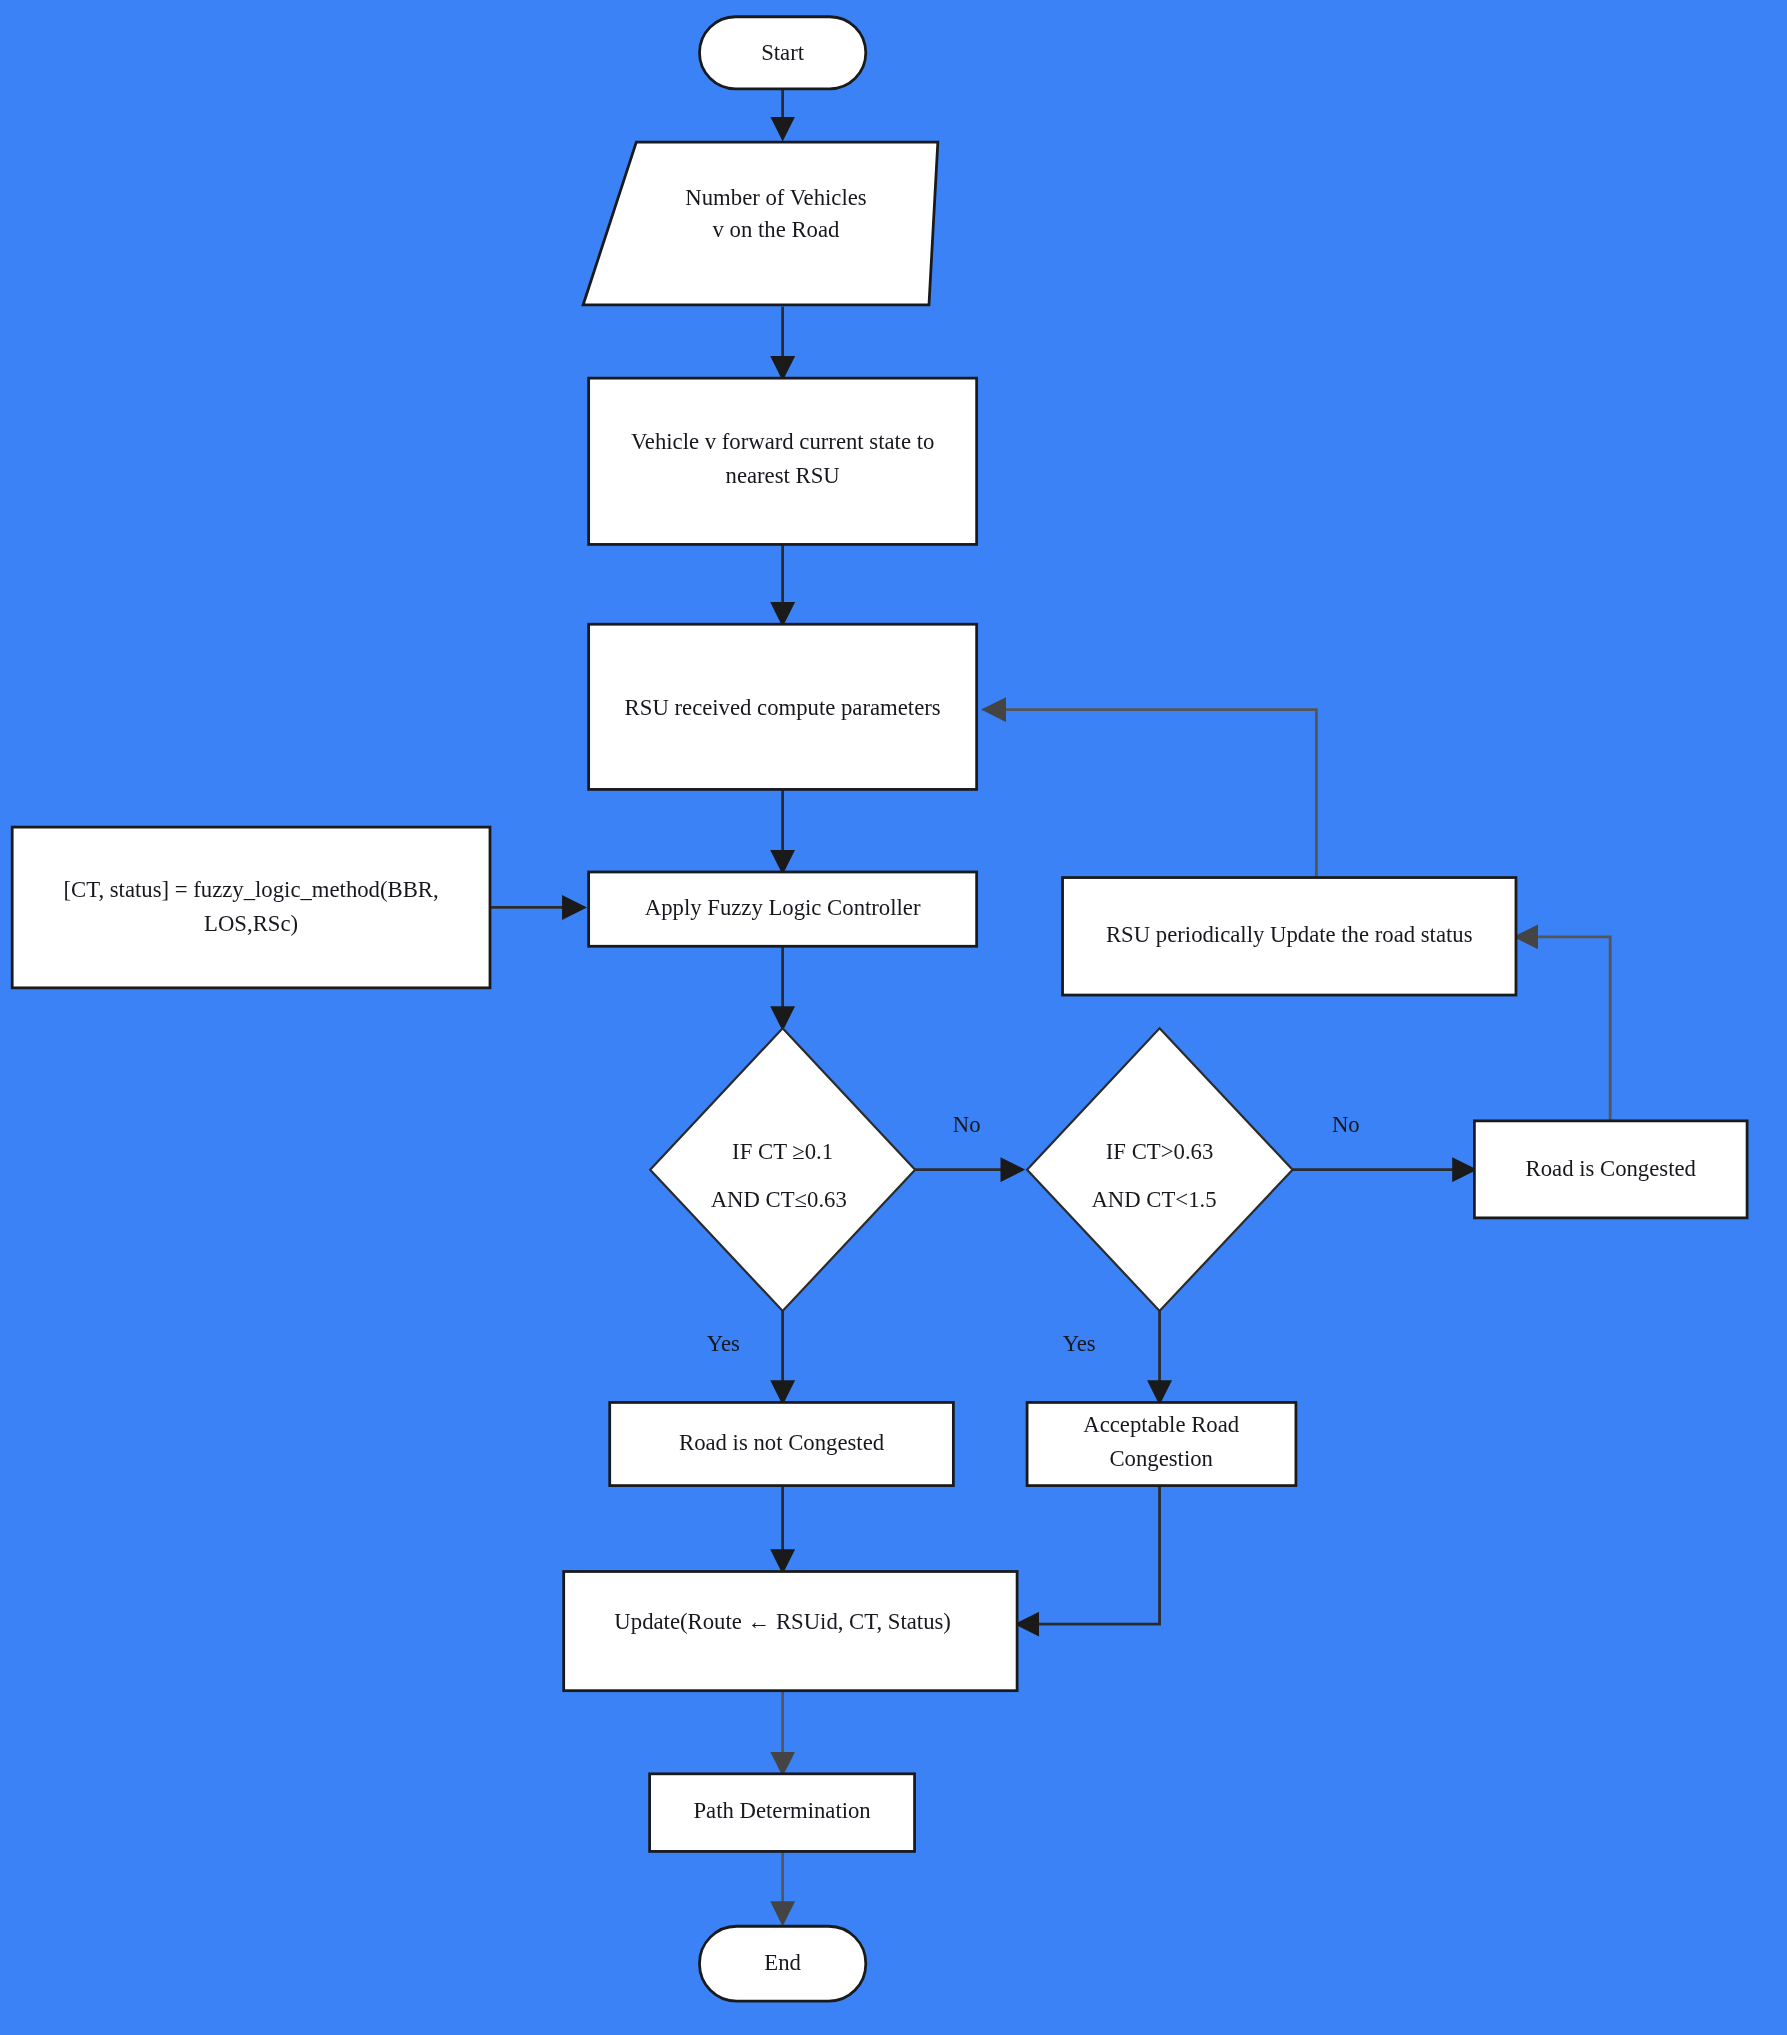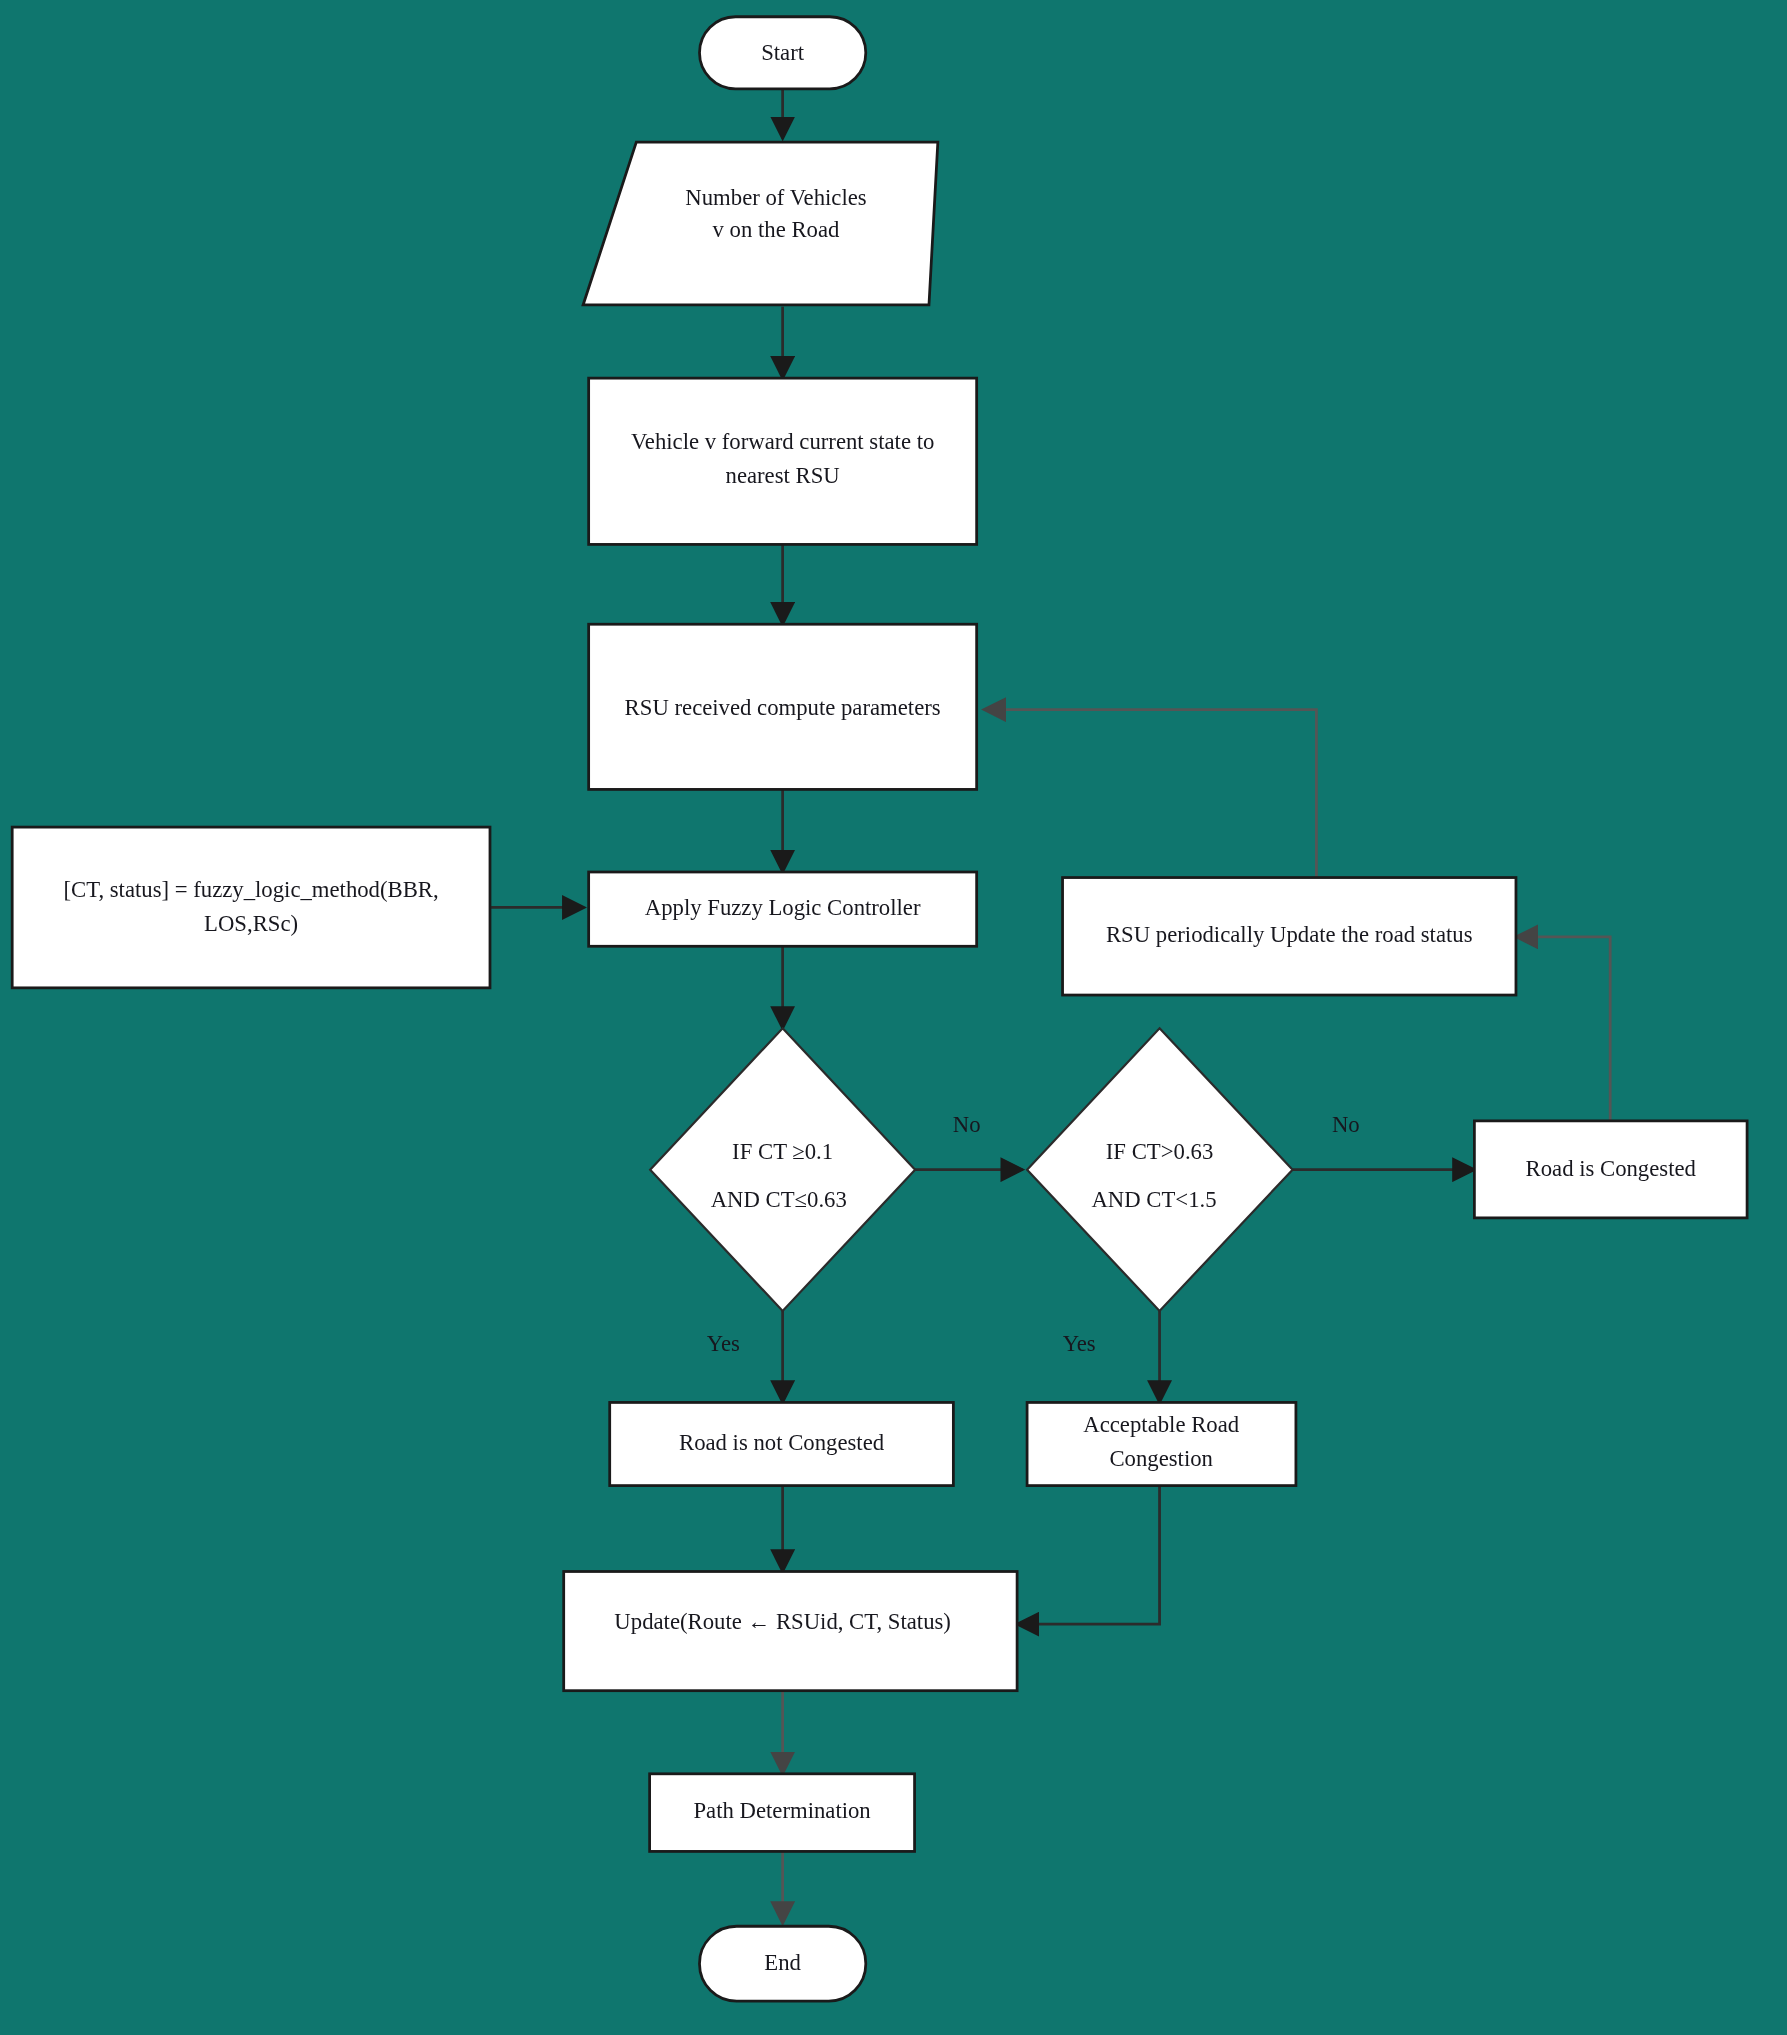--- a/index.html
+++ b/index.html
@@ -10,21 +10,21 @@
   body {
     width: 1787px;
     height: 2035px;
     font-family: "Liberation Serif", "DejaVu Serif", serif;
     overflow: hidden;
   }
   #flow-root {
     position: relative;
     width: 1787px;
     height: 2035px;
-    background: #0f766e;
+    background: #3b82f6;
   }
   svg#flow-svg {
     position: absolute;
     left: 0;
     top: 0;
     width: 1787px;
     height: 2035px;
     display: block;
   }
   .node-shape {

